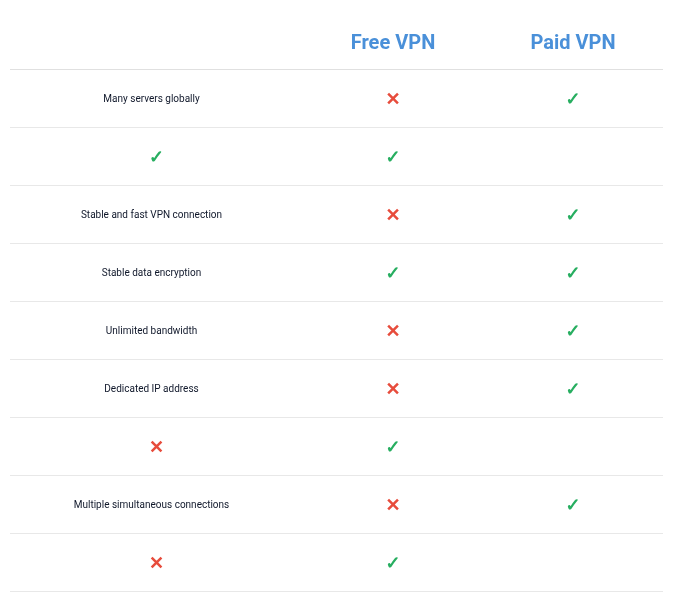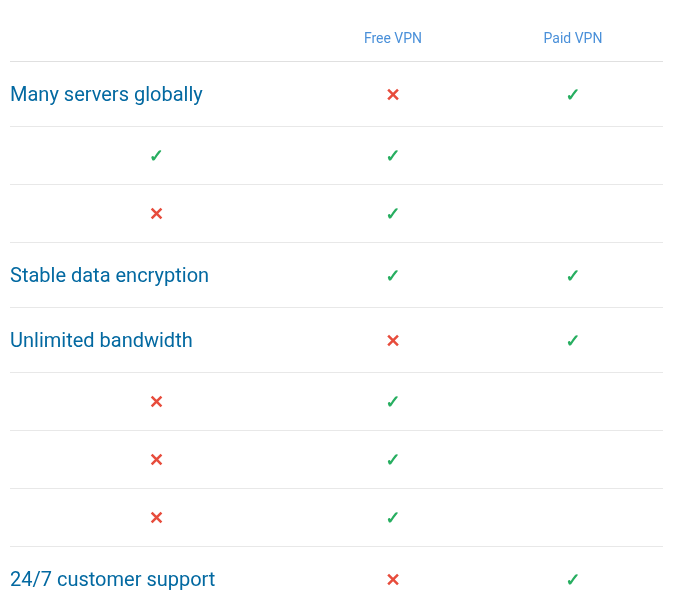--- a/index.html
+++ b/index.html
@@ -25,42 +25,43 @@
 
     .table-header {
       display: grid;
       grid-template-columns: 1fr 180px 180px;
       padding: 10px 0 15px 0;
       border-bottom: 1px solid #e0e0e0;
     }
 
     .header-cell {
       text-align: center;
-      font-size: 14px;
-      font-weight: 400;
+      font-size: 20px;
+      font-weight: 700;
       color: #4a90d9;
     }
 
     .header-cell.empty {
       text-align: left;
     }
 
     .table-row {
       display: grid;
       grid-template-columns: 1fr 180px 180px;
       padding: 18px 0;
       border-bottom: 1px solid #e8e8e8;
       align-items: center;
     }
 
     .feature-label {
-      font-size: 20px;
-      color: #0369a1;
+      font-size: 10px;
+      color: #0f172a;
       line-height: 1.4;
       padding-right: 10px;
+      text-align: center;
     }
 
     .check-cell {
       display: flex;
       align-items: center;
       justify-content: center;
     }
 
     .check-icon {
       font-size: 18px;
@@ -96,20 +97,21 @@
       </div>
       <div class="table-row">
         <div class="check-cell">
           <span class="check-icon">✓</span>
         </div>
         <div class="check-cell">
           <span class="check-icon">✓</span>
         </div>
       </div>
       <div class="table-row">
+        <div class="feature-label">Stable and fast VPN connection</div>
         <div class="check-cell">
           <span class="cross-icon">✕</span>
         </div>
         <div class="check-cell">
           <span class="check-icon">✓</span>
         </div>
       </div>
       <div class="table-row">
         <div class="feature-label">Stable data encryption</div>
         <div class="check-cell">
@@ -122,45 +124,46 @@
       <div class="table-row">
         <div class="feature-label">Unlimited bandwidth</div>
         <div class="check-cell">
           <span class="cross-icon">✕</span>
         </div>
         <div class="check-cell">
           <span class="check-icon">✓</span>
         </div>
       </div>
       <div class="table-row">
+        <div class="feature-label">Dedicated IP address</div>
         <div class="check-cell">
           <span class="cross-icon">✕</span>
         </div>
         <div class="check-cell">
           <span class="check-icon">✓</span>
         </div>
       </div>
       <div class="table-row">
         <div class="check-cell">
           <span class="cross-icon">✕</span>
         </div>
         <div class="check-cell">
           <span class="check-icon">✓</span>
         </div>
       </div>
       <div class="table-row">
+        <div class="feature-label">Multiple simultaneous connections</div>
         <div class="check-cell">
           <span class="cross-icon">✕</span>
         </div>
         <div class="check-cell">
           <span class="check-icon">✓</span>
         </div>
       </div>
       <div class="table-row">
-        <div class="feature-label">24/7 customer support</div>
         <div class="check-cell">
           <span class="cross-icon">✕</span>
         </div>
         <div class="check-cell">
           <span class="check-icon">✓</span>
         </div>
       </div>
     </div>
 </div>
 

